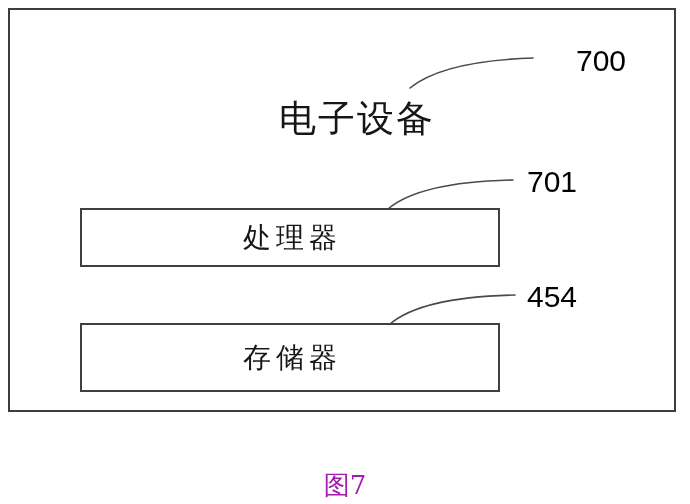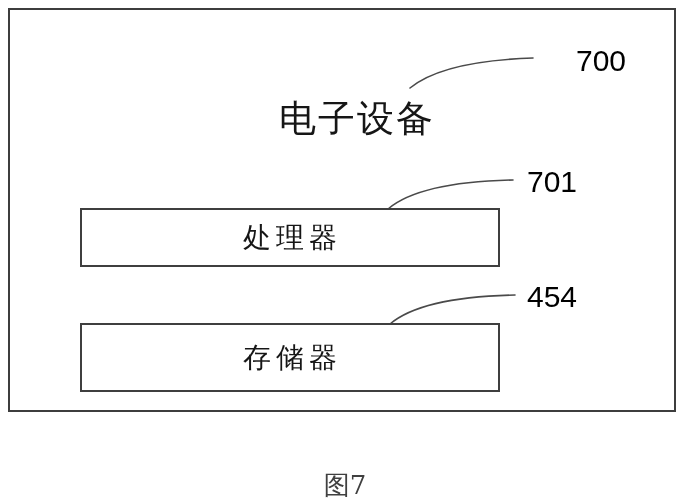--- a/index.html
+++ b/index.html
@@ -81,21 +81,21 @@
     stroke-width: 1.6;
     stroke-linecap: round;
   }
   .figure-caption {
     position: absolute;
     left: 0;
     right: 0;
     top: 468px;
     text-align: center;
     font-size: 26px;
-    color: #404040;
+    color: #a21caf;
   }
 </style>
 </head>
 <body>
 
 <div class="canvas">
 
   <div class="device-outline"></div>
 
   <svg class="leader-svg" viewBox="0 0 690 504" xmlns="http://www.w3.org/2000/svg">

